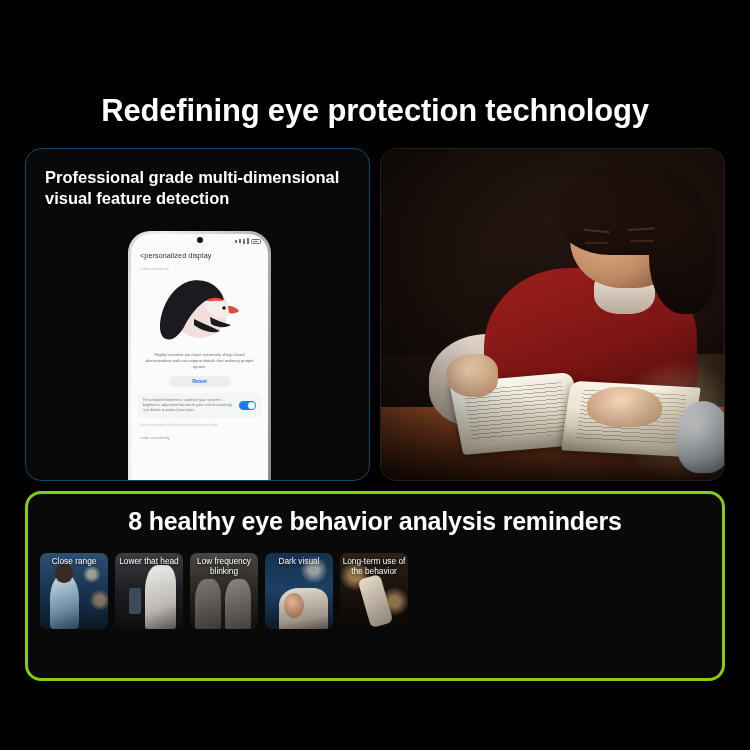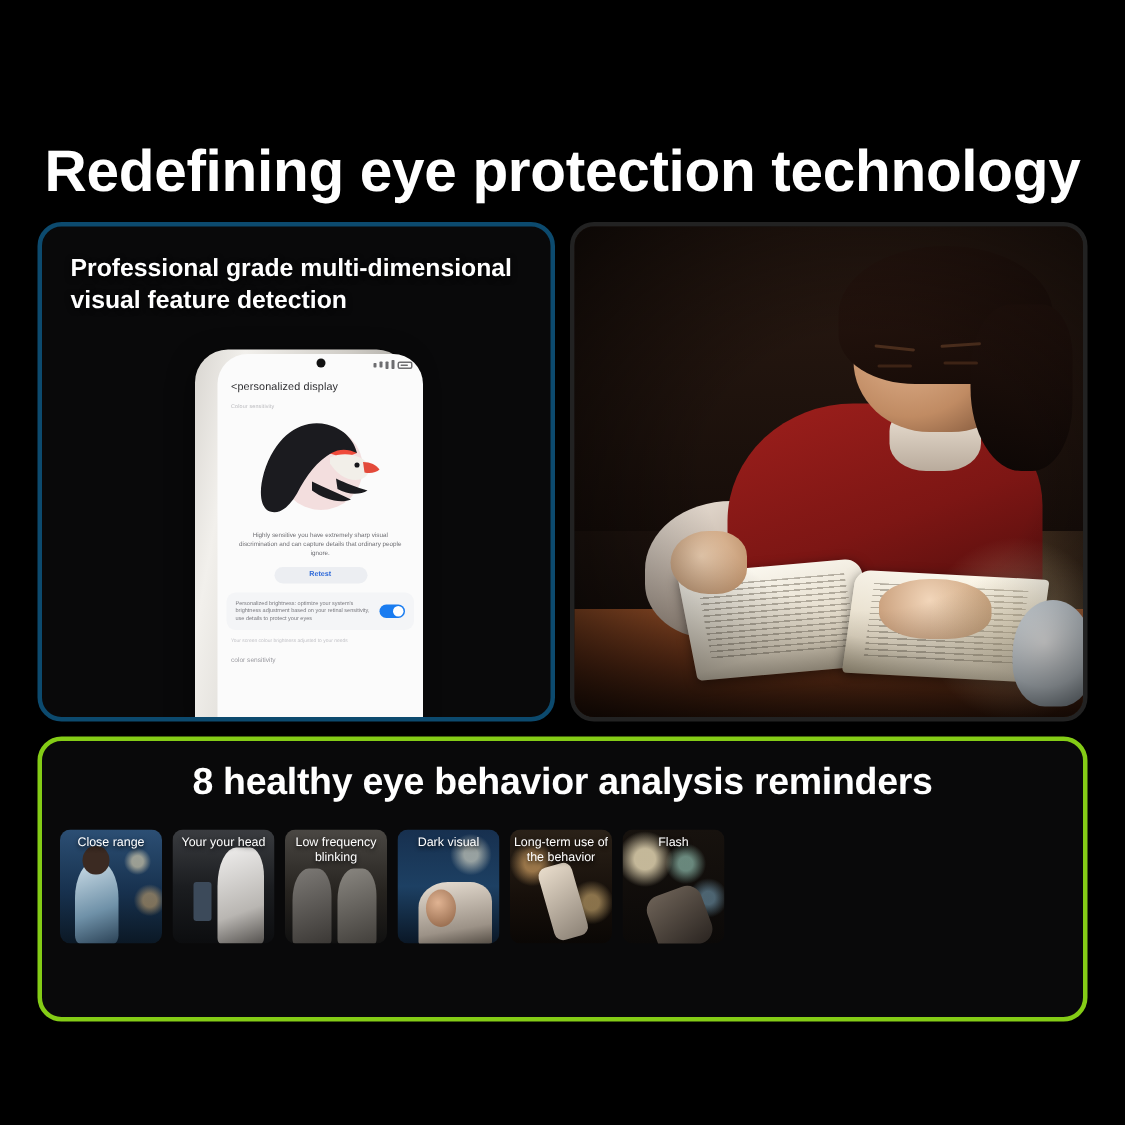--- a/index.html
+++ b/index.html
@@ -16,32 +16,32 @@
     position: absolute; left: 0; top: 62px; width: 750px;
     display: flex; justify-content: center; align-items: flex-start; gap: 8px;
   }
   .eye-icon { width: 24px; height: 18px; margin-top: 2px; flex: 0 0 auto; }
   .eyebrow-text {
     color: #e9e9ec; font-size: 12.5px; line-height: 15.5px;
     max-width: 190px; font-weight: 400; letter-spacing: .1px;
   }
   .headline {
     position: absolute; left: 0; top: 93px; width: 750px; text-align: center;
-    color: #ffffff; font-size: 39px; font-weight: 700; letter-spacing: -.2px;
+    color: #ffffff; font-size: 31px; font-weight: 700; letter-spacing: -.2px;
   }
 
   
   .cards-row {
     position: absolute; left: 25px; top: 148px;
     width: 700px; height: 333px;
     display: flex; gap: 10px;
   }
   .card {
     position: relative; border-radius: 16px; overflow: hidden;
-    border: 3px solid #0c4a6e; background: #09090a;
+    border: 1px solid #0c4a6e; background: #09090a;
   }
   .card-left { width: 345px; height: 333px; }
   .card-right { width: 345px; height: 333px; border-color: #222; }
   .card-title {
     position: absolute; left: 19px; top: 18px; z-index: 6;
     color: #ffffff; font-size: 16.5px; font-weight: 700; line-height: 20.5px;
     text-shadow: 0 1px 4px rgba(0,0,0,.85);
   }
 
   
@@ -49,21 +49,21 @@
     position: absolute; left: 102px; top: 82px;
     width: 143px; height: 251px;
     border-radius: 22px 22px 0 0;
     background: linear-gradient(100deg,#d9d6d1 0%, #f2f0ec 18%, #cfccc6 55%, #8e8b86 100%);
     padding: 3px 3px 0 3px;
     box-shadow: 0 6px 18px rgba(0,0,0,.6);
   }
   .phone-screen {
     width: 100%; height: 100%;
     border-radius: 20px 20px 0 0; overflow: hidden;
-    background: #fbfbfb; position: relative; margin-left: 12px;
+    background: #fbfbfb; position: relative;
   }
   .status-bar { height: 13px; position: relative; }
   .punch { position: absolute; left: 50%; top: 3px; transform: translateX(-50%);
            width: 6px; height: 6px; border-radius: 50%; background: #111; }
   .status-icons { position: absolute; right: 7px; top: 4px; display: flex; gap: 2px; align-items: center; }
   .bar-s { width: 2px; background: #6d6d70; border-radius: .5px; }
   .b1{height:3px}.b2{height:4px}.b3{height:5px}.b4{height:6px}
   .batt { width: 10px; height: 5px; border: .8px solid #6d6d70; border-radius: 1.5px; position: relative; }
   .batt::after { content:''; position:absolute; left:1px; top:1px; bottom:1px; right:2.5px; background:#6d6d70; border-radius:.5px;}
   .ph-header { font-size: 7.2px; color: #2d2d30; padding: 4px 0 3px 9px; letter-spacing: .1px; }
@@ -319,40 +319,36 @@
     <div class="tiles">
 
       <div class="tile">
         <div class="tile-art a1"></div>
         <div class="tile-label">Close range</div>
       </div>
 
 
       <div class="tile">
         <div class="tile-art a3"></div>
-        <div class="tile-label">Your your head</div>
+        <div class="tile-label">Lower that head</div>
       </div>
 
       <div class="tile">
         <div class="tile-art a4"></div>
         <div class="tile-label">Low frequency blinking</div>
       </div>
 
       <div class="tile">
         <div class="tile-art a5"></div>
         <div class="tile-label">Dark visual</div>
       </div>
 
       <div class="tile">
         <div class="tile-art a6"></div>
         <div class="tile-label">Long-term use of the behavior</div>
       </div>
 
-      <div class="tile">
-        <div class="tile-art a7"></div>
-        <div class="tile-label">Flash</div>
-      </div>
 
 
     </div>
   </div>
 
 </div>
 
 </body></html>

